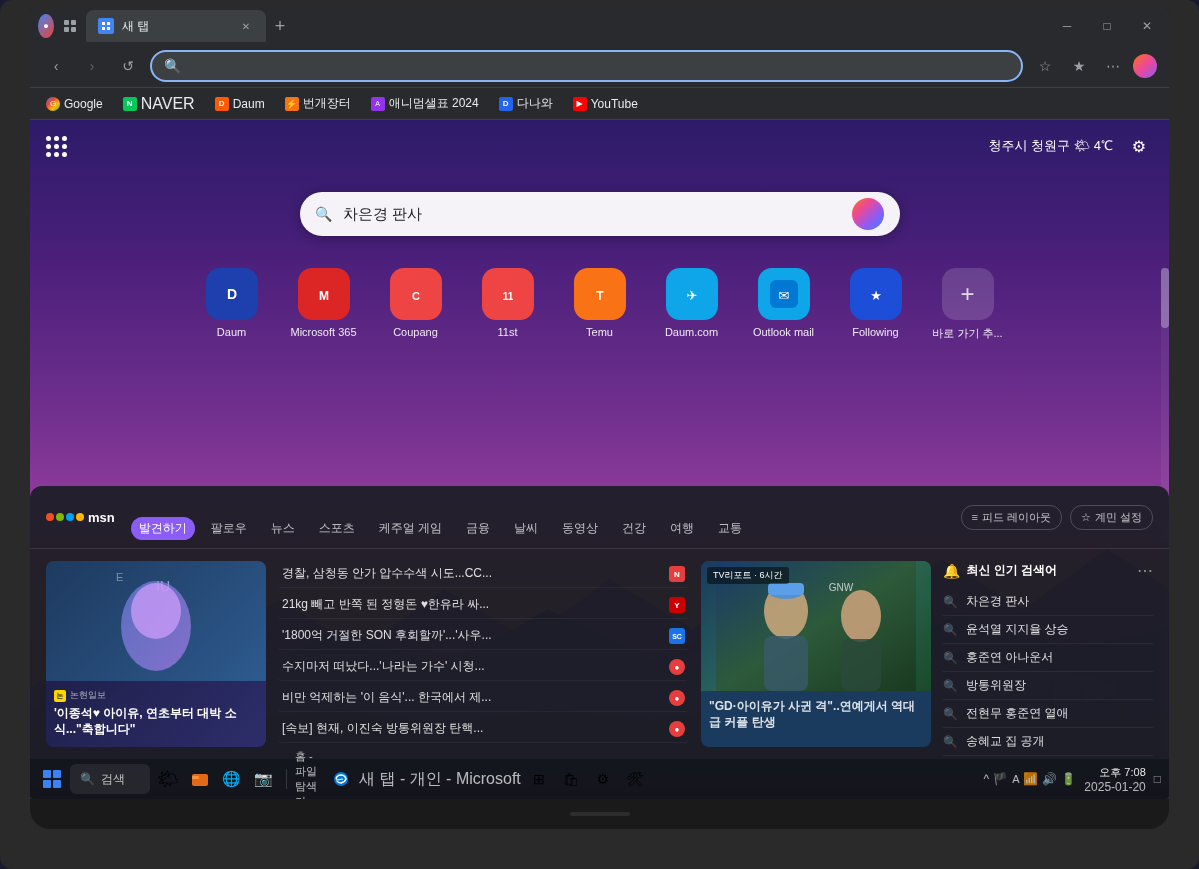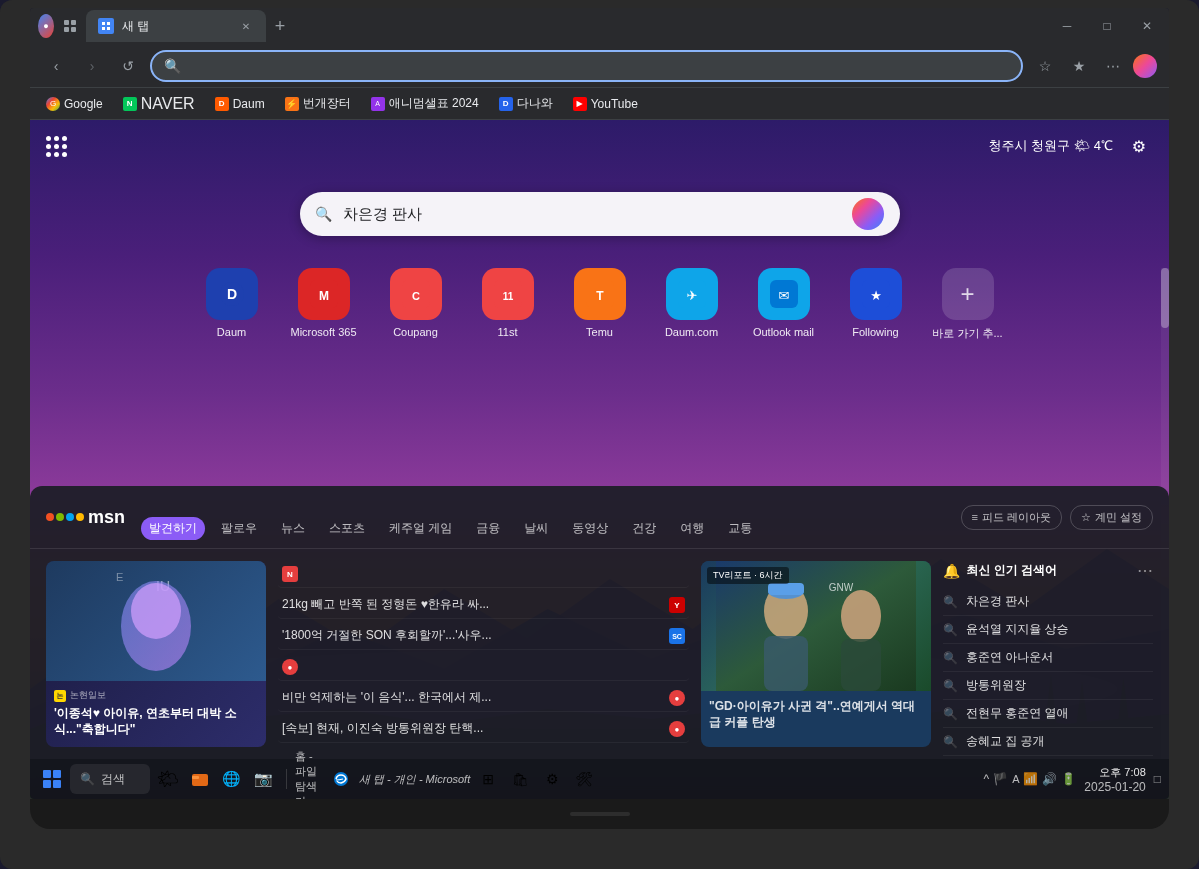--- a/index.html
+++ b/index.html
@@ -421,21 +421,21 @@
       align-items: center;
     }
 
     .msn-dot {
       width: 8px;
       height: 8px;
       border-radius: 50%;
     }
 
     .msn-logo-text {
-      font-size: 18px;
+      font-size: 13px;
       font-weight: 600;
       color: white;
     }
 
     .msn-nav-item {
       font-size: 12px;
       color: rgba(255,255,255,0.7);
       cursor: pointer;
       padding: 3px 8px;
       border-radius: 12px;
@@ -1061,31 +1061,33 @@
                 <div class="news-source-icon">논</div>
                 <span class="news-source-name">논현일보</span>
               </div>
               <div class="news-title-left">'이종석♥ 아이유, 연초부터 대박 소식..."축합니다"</div>
             </div>
           </div>
 
           <div class="news-list">
 
             <div class="news-list-item">
+              <span class="news-list-title">경찰, 삼청동 안가 압수수색 시도...CC...</span>
               <div class="news-list-badge badge-n">N</div>
             </div>
             <div class="news-list-item">
               <span class="news-list-title">21kg 빼고 반쪽 된 정형돈 ♥한유라 싸...</span>
               <div class="news-list-badge badge-y" style="background:#cc0000;">Y</div>
             </div>
             <div class="news-list-item">
               <span class="news-list-title">'1800억 거절한 SON 후회할까'...'사우...</span>
               <div class="news-list-badge" style="background:#1a73e8;font-size:7px;">SC</div>
             </div>
             <div class="news-list-item">
+              <span class="news-list-title">수지마저 떠났다...'나라는 가수' 시청...</span>
               <div class="news-list-badge badge-circle" style="background:#e53e3e;border-radius:50%;">●</div>
             </div>
             <div class="news-list-item">
               <span class="news-list-title">비만 억제하는 '이 음식'... 한국에서 제...</span>
               <div class="news-list-badge" style="background:#e53e3e;border-radius:50%;">●</div>
             </div>
             <div class="news-list-item">
               <span class="news-list-title">[속보] 현재, 이진숙 방통위원장 탄핵...</span>
               <div class="news-list-badge" style="background:#e53e3e;border-radius:50%;">●</div>
             </div>
@@ -1206,21 +1208,21 @@
       </div>
 
       <div class="taskbar-icon">
         <svg width="16" height="16" viewBox="0 0 16 16">
           <circle cx="8" cy="8" r="7" fill="#0078d4"></circle>
           <path d="M3 8 Q4 4 8 4 Q12 4 13 8 Q12 11 8 12 Q5 12 4 10" fill="none" stroke="white" stroke-width="1.5"></path>
           <path d="M3 9 Q6 9 10 8" fill="none" stroke="white" stroke-width="1.2"></path>
         </svg>
       </div>
 
-      <span style="font-size:11px;color:rgba(255,255,255,0.7);white-space:nowrap;font-style:italic;">새 탭 - 개인 - Microsoft</span>
+      <span style="font-size:16px;color:rgba(255,255,255,0.7);white-space:nowrap;">새 탭 - 개인 - Microsoft</span>
 
       <div class="taskbar-icon" style="font-size:14px;">⊞</div>
       <div class="taskbar-icon" style="font-size:13px;">🛍</div>
       <div class="taskbar-icon" style="font-size:14px;">⚙</div>
       <div class="taskbar-icon" style="font-size:14px;">🛠</div>
 
       <div class="taskbar-right">
         <div class="taskbar-sys-icons">
           <span class="sys-icon">^</span>
           <span class="sys-icon">🏴</span>

